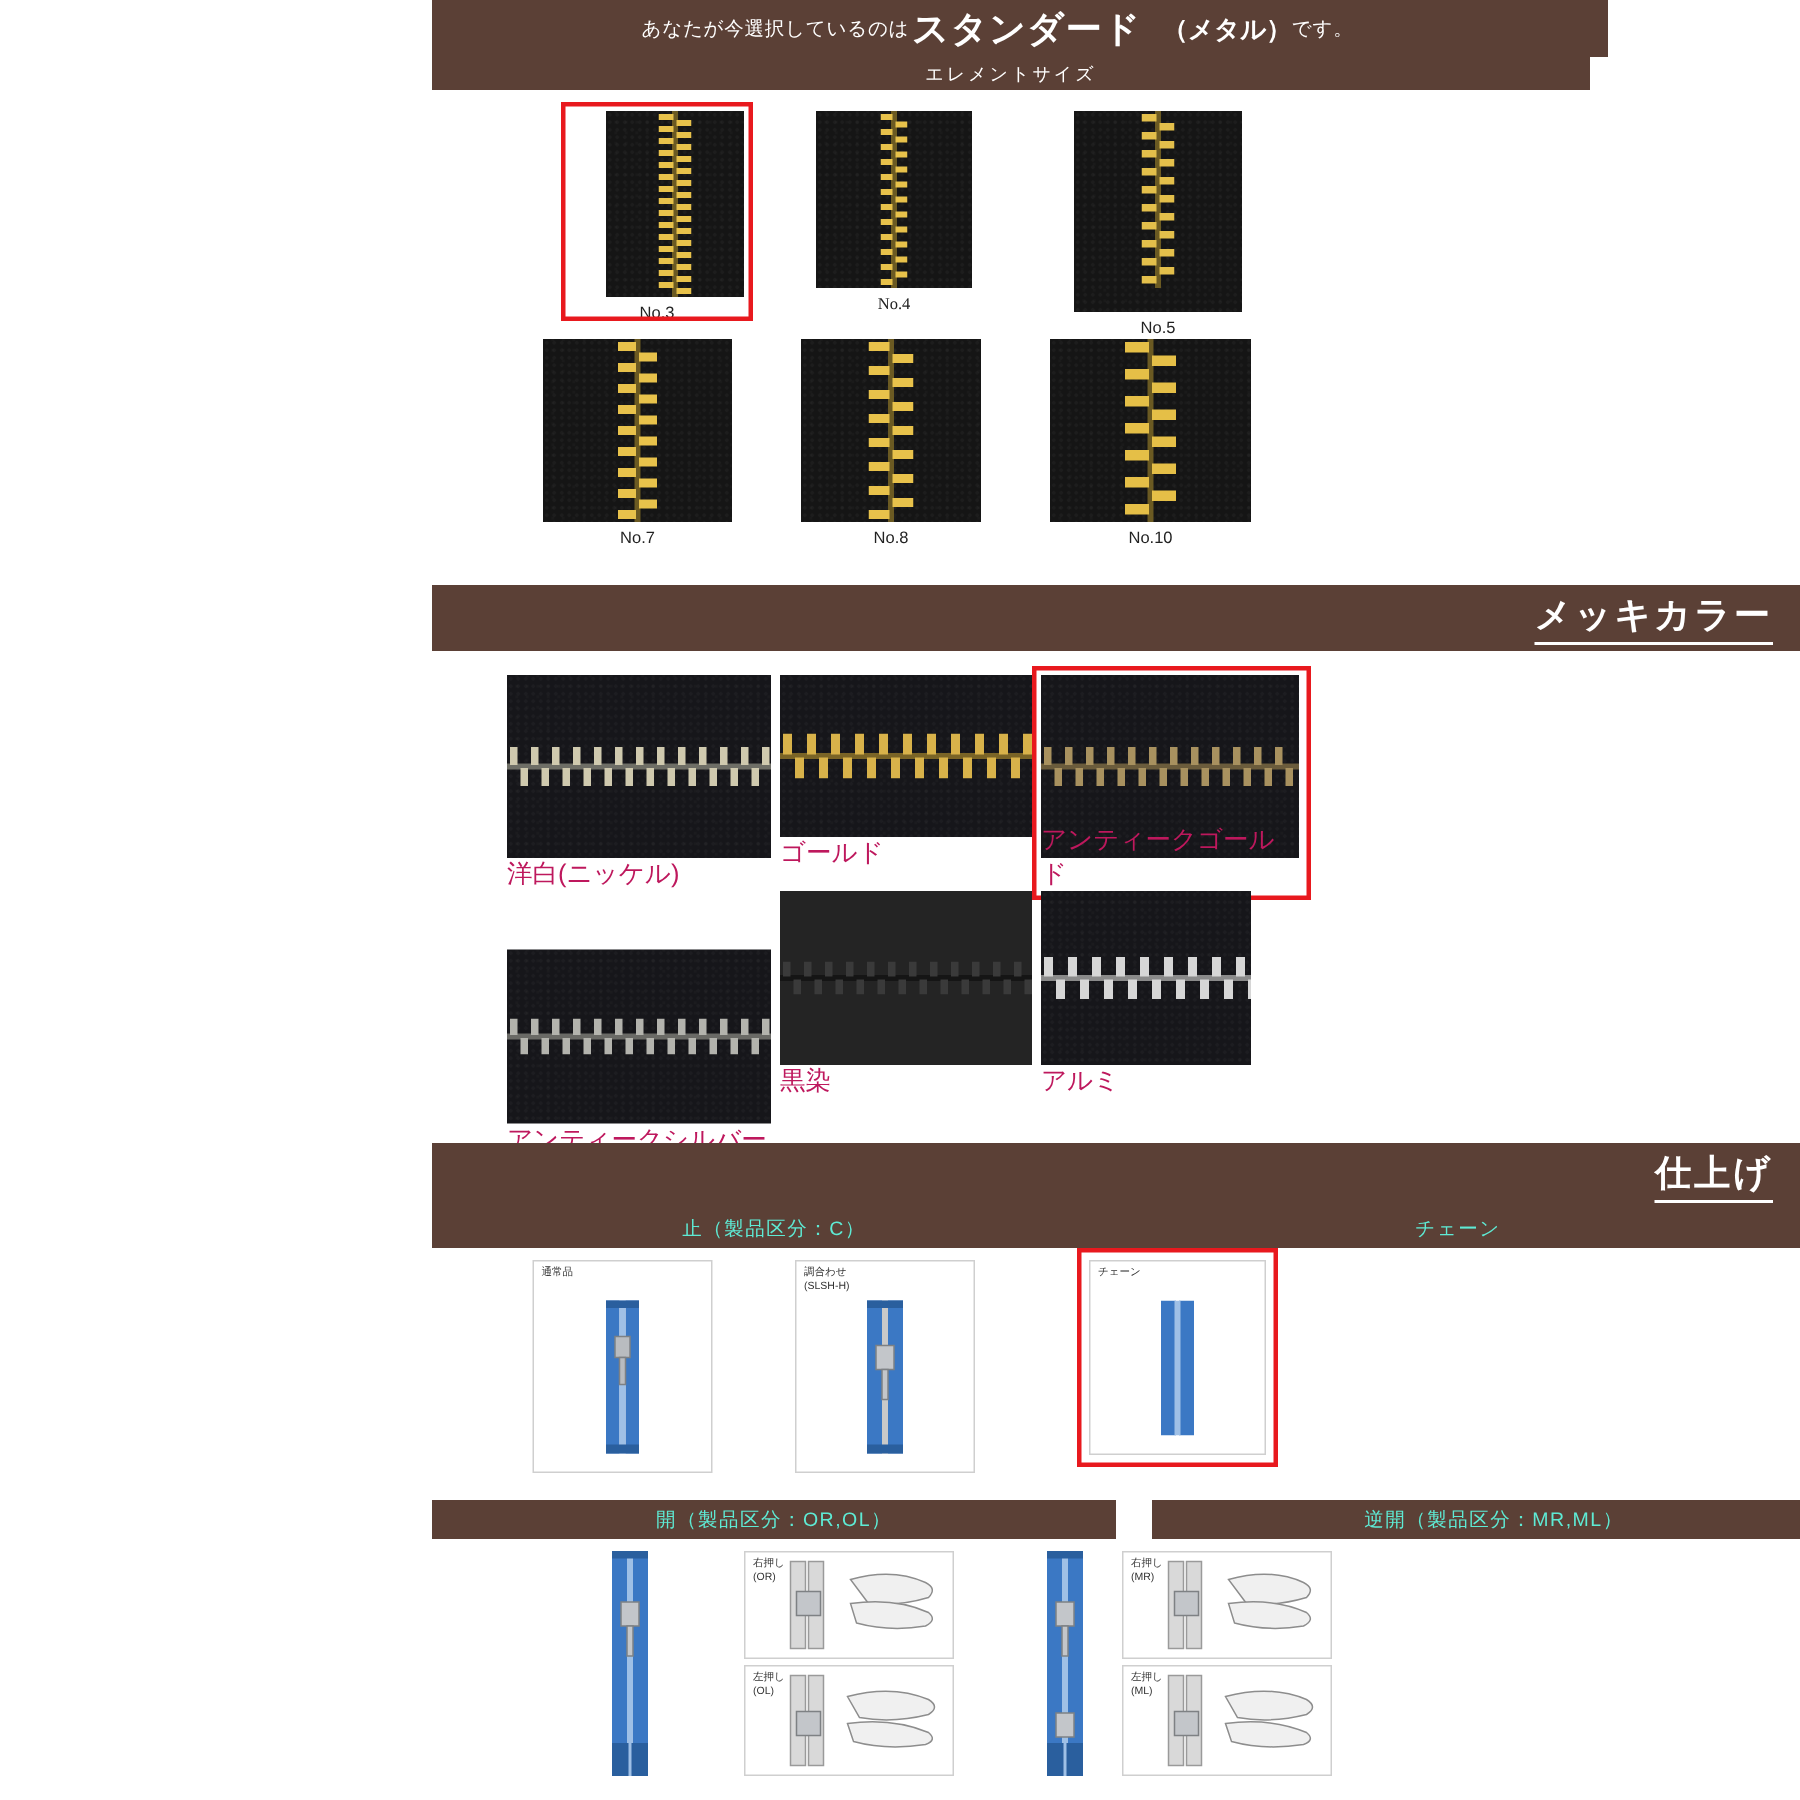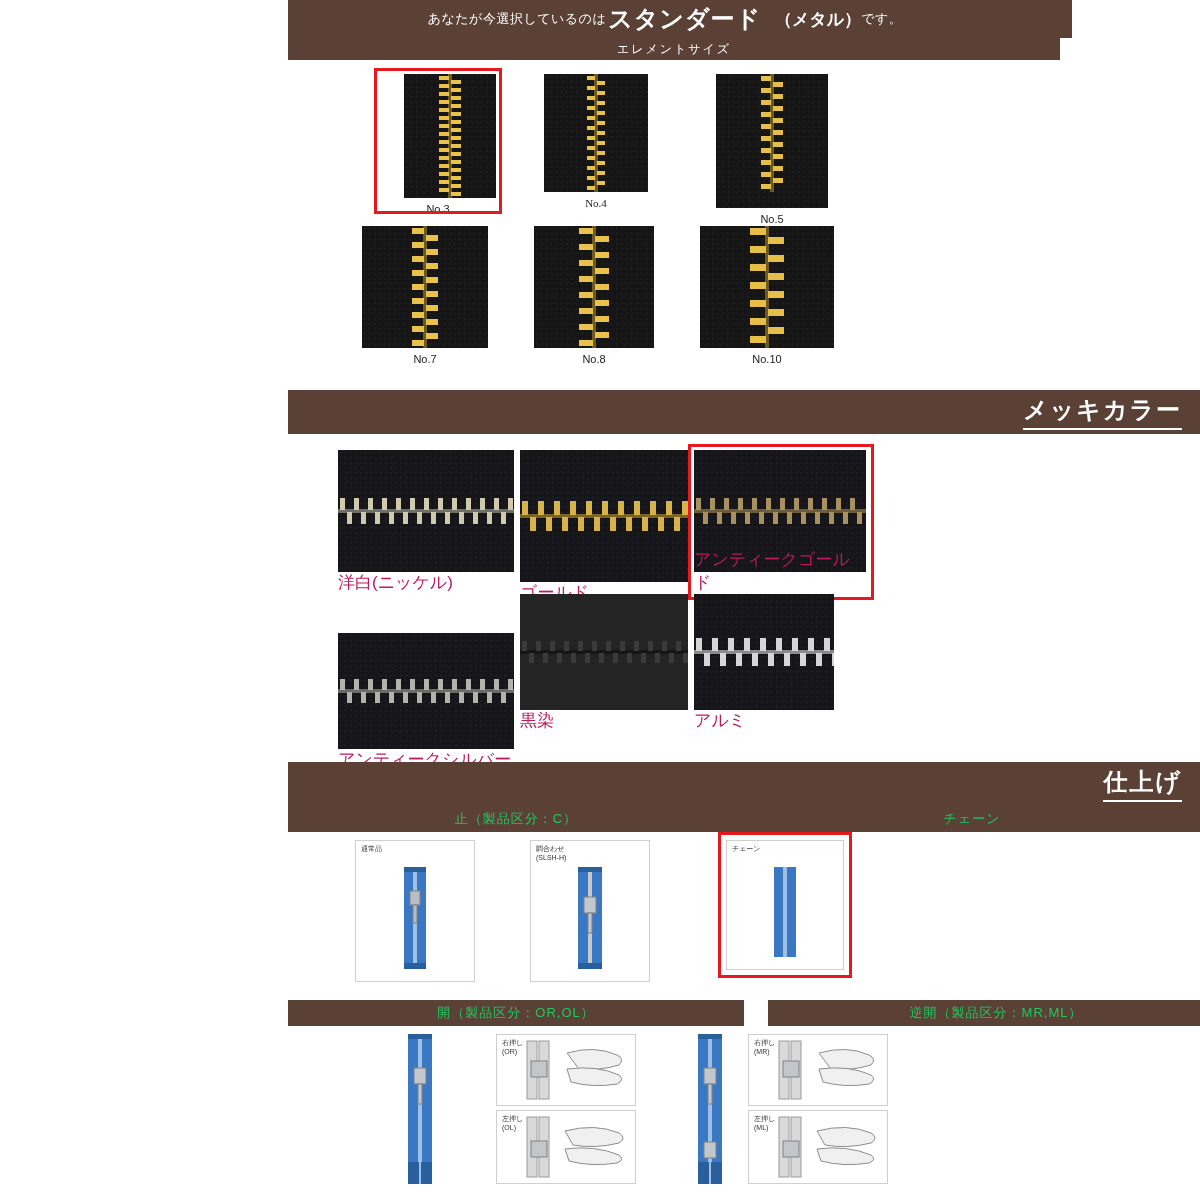--- a/index.html
+++ b/index.html
@@ -25,21 +25,21 @@
   .subbar{
     position:absolute;left:288px;width:772px;height:22px;background:#5b4036;color:#fff;
     font-size:12px;display:flex;align-items:center;justify-content:center;letter-spacing:2px;
   }
   .section-bar{
     position:absolute;left:288px;width:912px;height:44px;background:#5b4036;color:#fff;
     display:flex;align-items:center;justify-content:flex-end;box-sizing:border-box;padding-right:18px;
   }
   .section-bar .title{font-size:24px;font-weight:bold;letter-spacing:2px;border-bottom:2px solid #fff;padding-bottom:2px;}
   .half-bar{
-    position:absolute;height:26px;background:#5b4036;color:#22c55e;font-size:13px;
+    position:absolute;height:26px;background:#5b4036;color:#5eead4;font-size:13px;
     display:flex;align-items:center;justify-content:center;letter-spacing:1px;box-sizing:border-box;
   }
 
   
   .swatch{position:absolute;box-sizing:border-box;}
   .sw-img{
     width:100%;height:100%;
     background:#151515;
     position:relative;overflow:hidden;
     background-image:
@@ -322,21 +322,21 @@
             <rect x="156" y="0" width="5" height="12"></rect>
               <rect x="163" y="14" width="5" height="12"></rect>
             <rect x="170" y="0" width="5" height="12"></rect>
           </g>
         </svg>
       </div>
     </div>
     <div class="cap2">洋白(ニッケル)</div>
   </div>
 
-  <div class="swatch" style="left:520px;top:450px;width:168px;height:132px;">
+  <div class="swatch" style="left:520px;top:450px;width:168px;height:108px;">
     <div class="sw-h">
       <div class="teeth-h" style="height:30px;">
         <svg width="168" height="30">
           <rect x="0" y="13" width="168" height="4" fill="#7a6426"></rect>
           <g fill="#d8b24a">
             <rect x="2" y="0" width="6" height="14"></rect>
               <rect x="10" y="16" width="6" height="14"></rect>
             <rect x="18" y="0" width="6" height="14"></rect>
               <rect x="26" y="16" width="6" height="14"></rect>
             <rect x="34" y="0" width="6" height="14"></rect>

